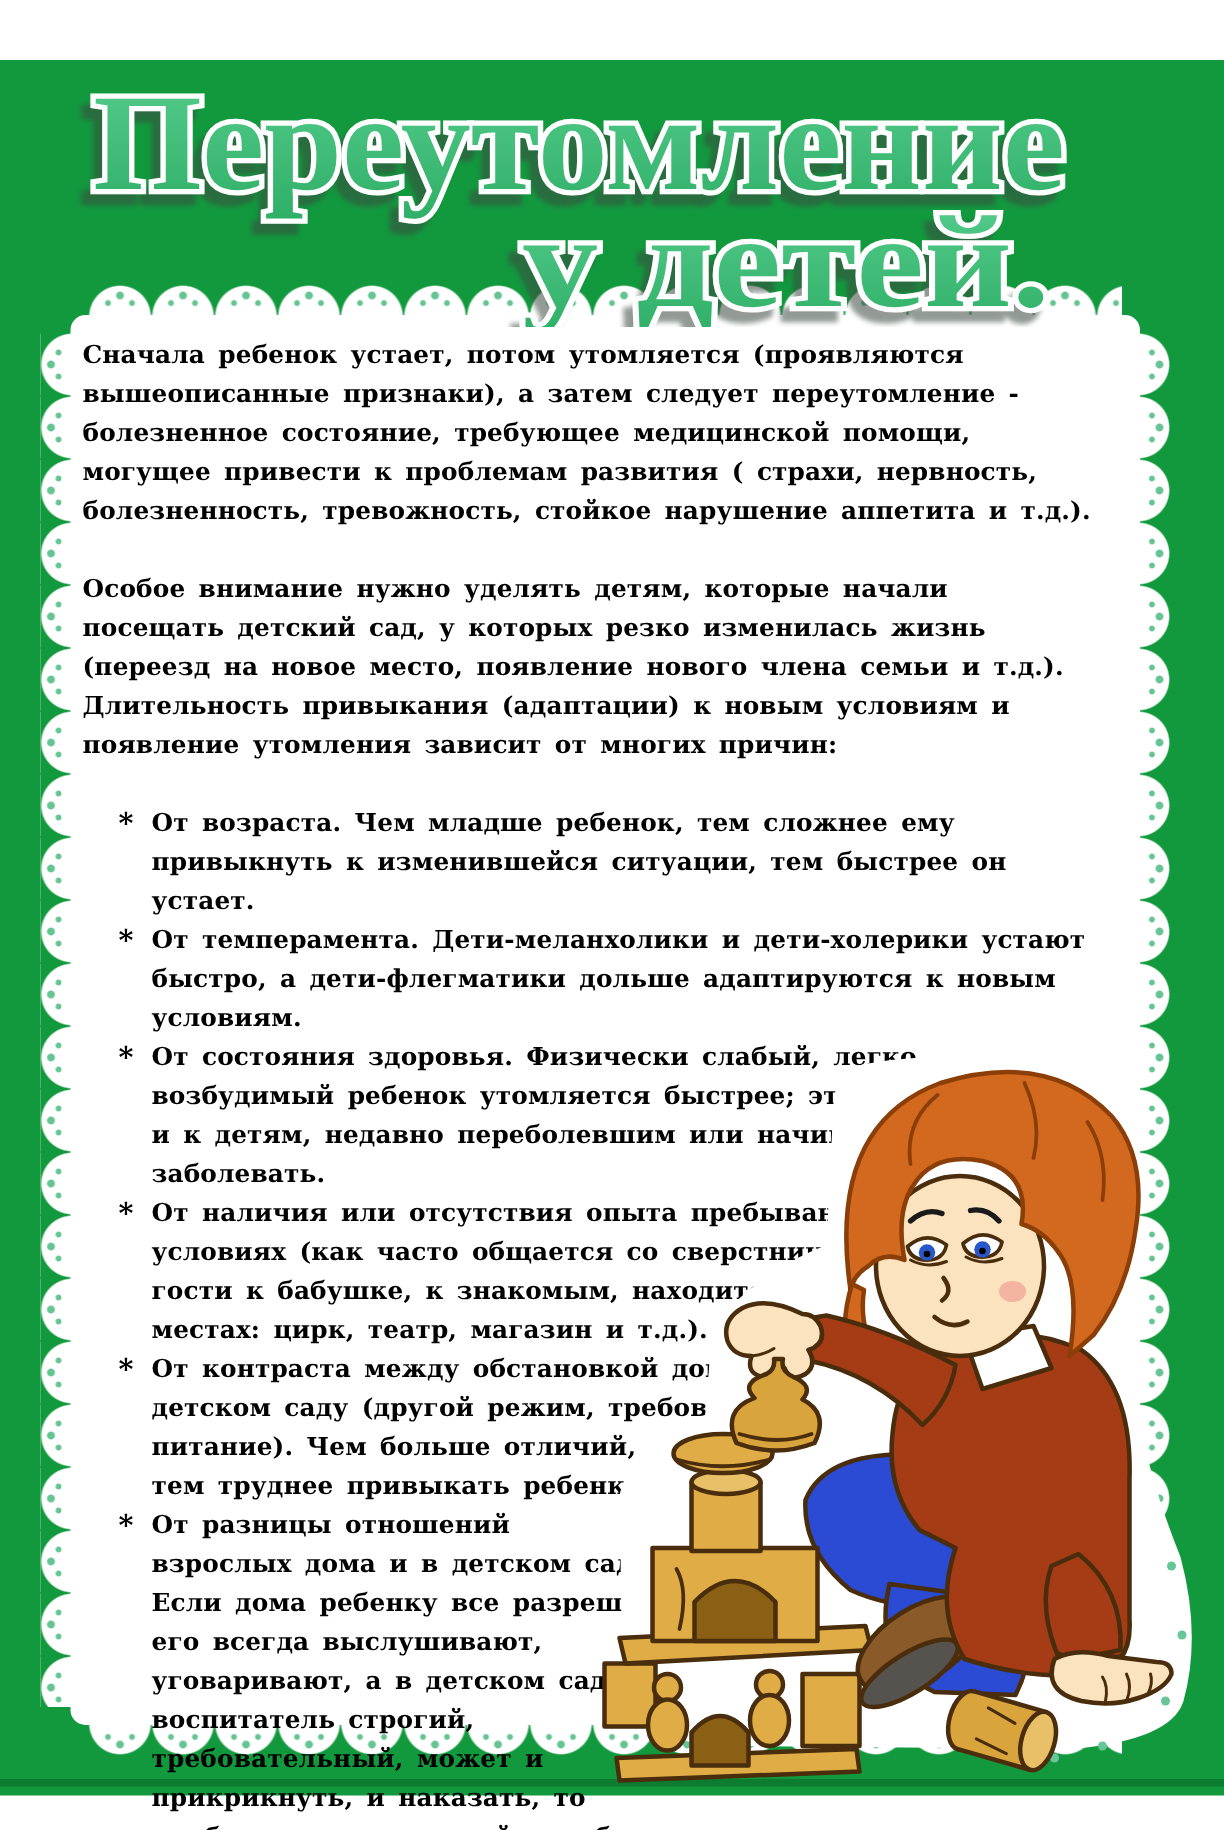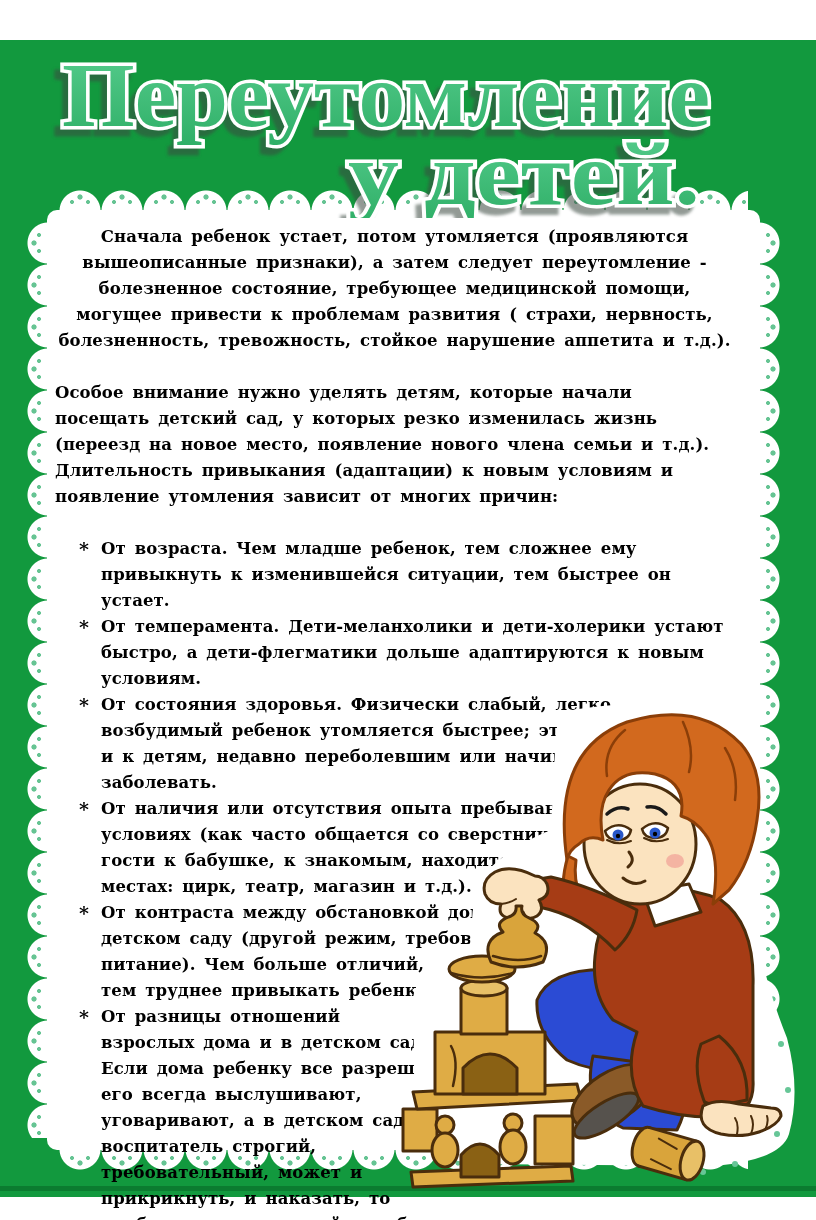--- a/index.html
+++ b/index.html
@@ -49,21 +49,21 @@
       radial-gradient(circle 2px at 9px 29px, #66C493 1.6px, transparent 2.3px),
       radial-gradient(circle 21px at 0px 21px, #fff 20px, transparent 21px);
     background-size:21px 42px;
   }
   .content{
     position:absolute;left:8px;top:14px;right:26px;bottom:0;
     font-size:16.5px;line-height:26px;font-weight:bold;color:#000;
     word-spacing:3px;letter-spacing:0.1px;
   }
   .content p{margin:0;}
-  .content p.intro{margin-bottom:26px;text-align:center;}
+  .content p.intro{margin-bottom:26px;}
   ul.bullets{margin:26px 0 0 0;padding:0 0 0 46px;list-style:none;}
   ul.bullets li{position:relative;margin:0;}
   .mark{position:absolute;left:-22px;top:0;font-size:19px;}
   .spA,.spB,.spC,.spD{float:right;clear:right;}
   .spA{width:185px;height:52px;}
   .spB{width:295px;height:104px;}
   .spC{width:245px;height:182px;}
   .art-svg{position:absolute;left:385px;top:688px;width:431px;height:512px;z-index:4;}
 </style>
 </head>

